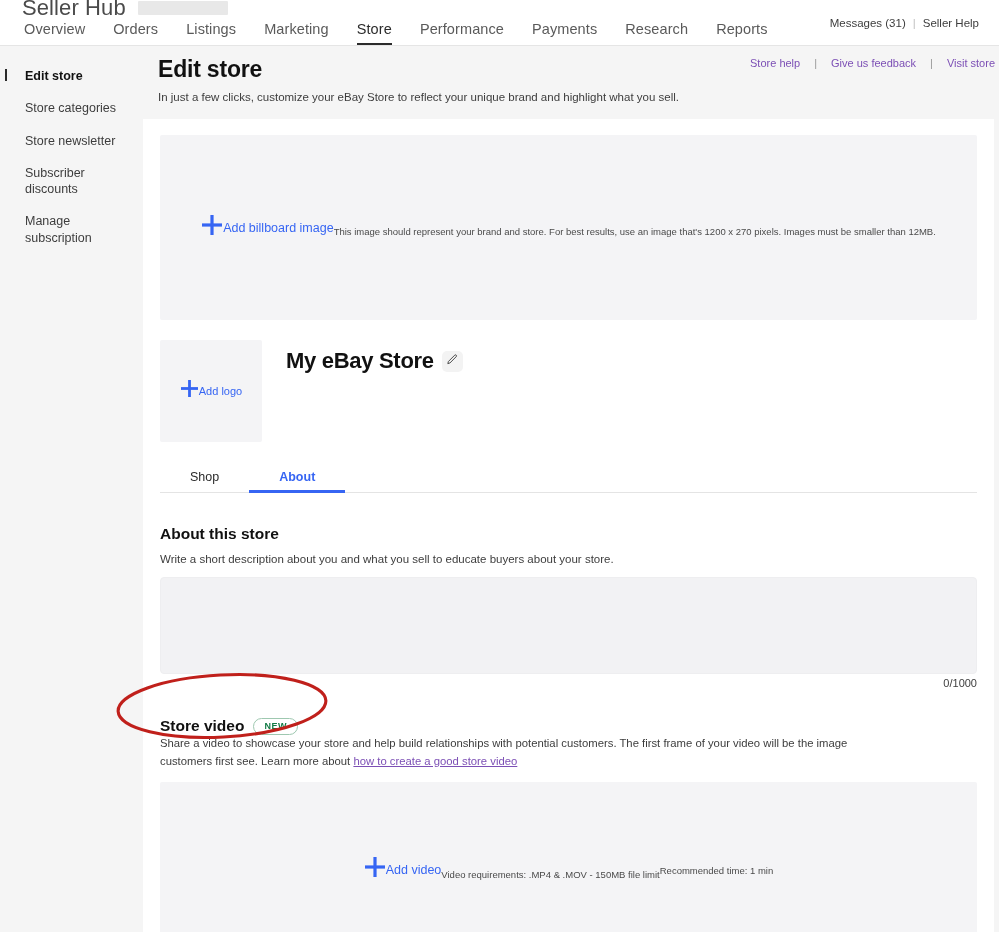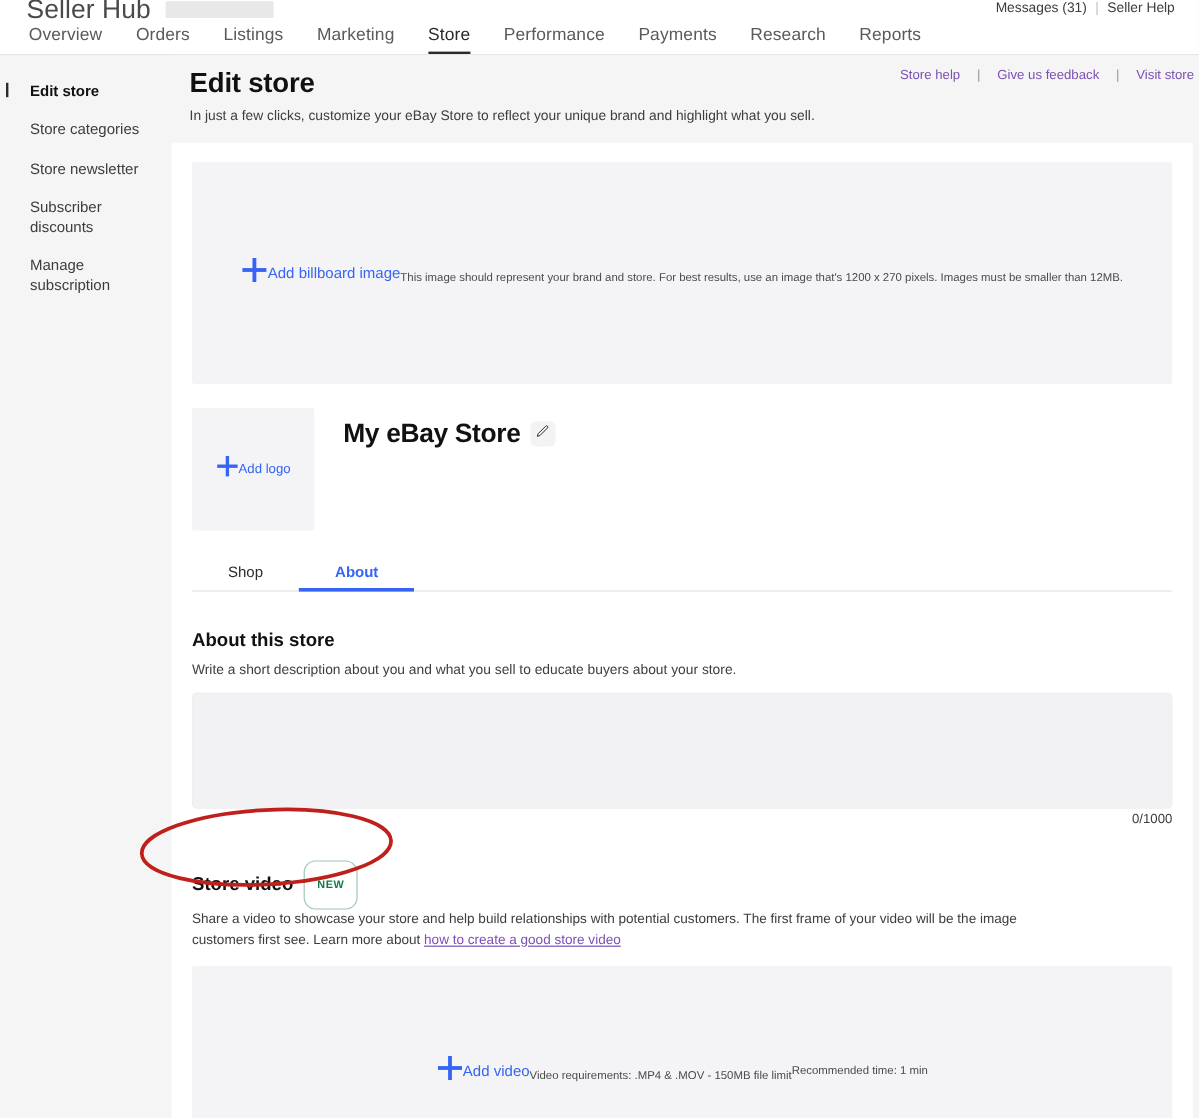--- a/index.html
+++ b/index.html
@@ -41,21 +41,21 @@
   .brand-redaction {
     width: 90px;
     height: 14px;
     background: #e8e8e8;
     border-radius: 1px;
   }
 
   .topbar-right {
     position: absolute;
     right: 20px;
-    top: 1px;
+    top: 17px;
     display: flex;
     align-items: flex-start;
     gap: 7px;
     font-size: 11.5px;
     color: #3d3d3d;
   }
   .topbar-right .divider { color: #c0c0c0; }
   .topbar-right a {
     color: #3d3d3d;
     text-decoration: none;
@@ -321,21 +321,21 @@
     gap: 9px;
     margin-bottom: 0;
   }
   .badge-new {
     font-size: 9px;
     font-weight: bold;
     letter-spacing: 0.5px;
     color: #117a45;
     border: 1px solid #9ec8b0;
     border-radius: 10px;
-    padding: 14px 10px;
+    padding: 2px 10px;
     line-height: 1.2;
   }
   .video-desc {
     font-size: 11.3px;
     color: #3d3d3d;
     line-height: 1.55;
     margin: 0 0 12px 0;
     max-width: 730px;
   }
   .video-desc a {

